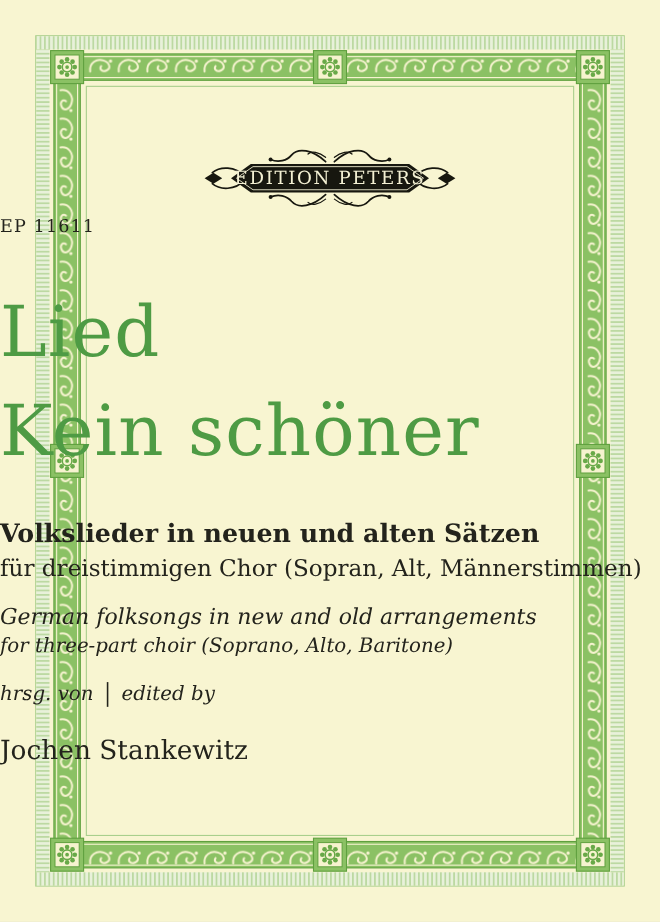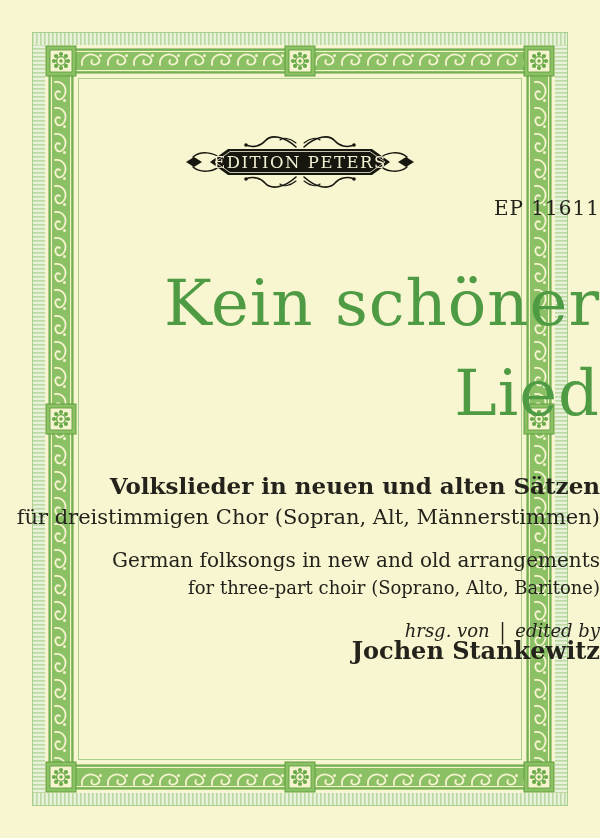--- a/index.html
+++ b/index.html
@@ -6,37 +6,37 @@
   .page{
     position:relative;
     width:600px;height:838px;
     margin:0 auto;
     background:#f8f5d1;
     font-family:"DejaVu Serif", serif;
     color:#23231c;
     overflow:hidden;
   }
   .border-svg{position:absolute;left:0;top:0;width:600px;height:838px;}
-  .abs{position:absolute;left:0;width:100%;text-align:right;}
+  .abs{position:absolute;left:0;width:100%;text-align:left;}
   .logo-wrap{top:133px;display:flex;justify-content:center;}
-  .catalog{top:196px;font-size:20px;letter-spacing:1px;}
+  .catalog{top:196px;font-size:16px;letter-spacing:1px;}
   .title{
     top:258px;
     font-size:64px;
     line-height:90px;
     color:#4e9b44;
     letter-spacing:1px;
   }
   .sub-de-1{top:472px;font-size:23px;font-weight:bold;}
   .sub-de-2{top:505px;font-size:21px;}
-  .sub-en-1{top:548px;font-size:20px;}
-  .sub-en-2{top:577px;font-size:18px;}
+  .sub-en-1{top:548px;font-size:20px;font-style:italic;}
+  .sub-en-2{top:577px;font-size:18px;font-style:italic;}
   .editor-label{top:620px;font-size:18px;font-style:italic;}
   .editor-label .sep{display:inline-block;transform:scaleY(1.25);padding:0 4px;}
-  .editor-name{top:636px;font-size:24px;font-weight:bold;}
+  .editor-name{top:668px;font-size:24px;}
 </style>
 </head>
 <body>
 
 <div class="page">
 
   <svg class="border-svg" viewBox="0 0 600 838" xmlns="http://www.w3.org/2000/svg" aria-hidden="true">
     <defs>
       <pattern id="hv" width="4" height="12" patternUnits="userSpaceOnUse">
         <rect width="4" height="12" fill="#e8f1da"></rect>
@@ -131,22 +131,22 @@
       <path d="M26,29 L44,16 L188,16 L206,29 L188,42 L44,42 Z" fill="#17170f"></path>
       <path d="M31,29 L46,18.5 L186,18.5 L201,29 L186,39.5 L46,39.5 Z" fill="none" stroke="#f3f0d3" stroke-width="0.8"></path>
 
       <text x="116" y="34.5" text-anchor="middle" fill="#f3f0d3" font-family="DejaVu Serif, serif" font-size="16.5" letter-spacing="1.5">EDITION PETERS</text>
     </svg>
   </div>
 
   <div class="abs catalog">EP 11611</div>
 
   <div class="abs title">
+    <div>Lied</div>
     <div>Kein schöner</div>
-    <div>Lied</div>
   </div>
 
   <div class="abs sub-de-1">Volkslieder in neuen und alten Sätzen</div>
   <div class="abs sub-de-2">für dreistimmigen Chor (Sopran, Alt, Männerstimmen)</div>
 
   <div class="abs sub-en-1">German folksongs in new and old arrangements</div>
   <div class="abs sub-en-2">for three-part choir (Soprano, Alto, Baritone)</div>
 
   <div class="abs editor-label">
     <span>hrsg. von</span>

